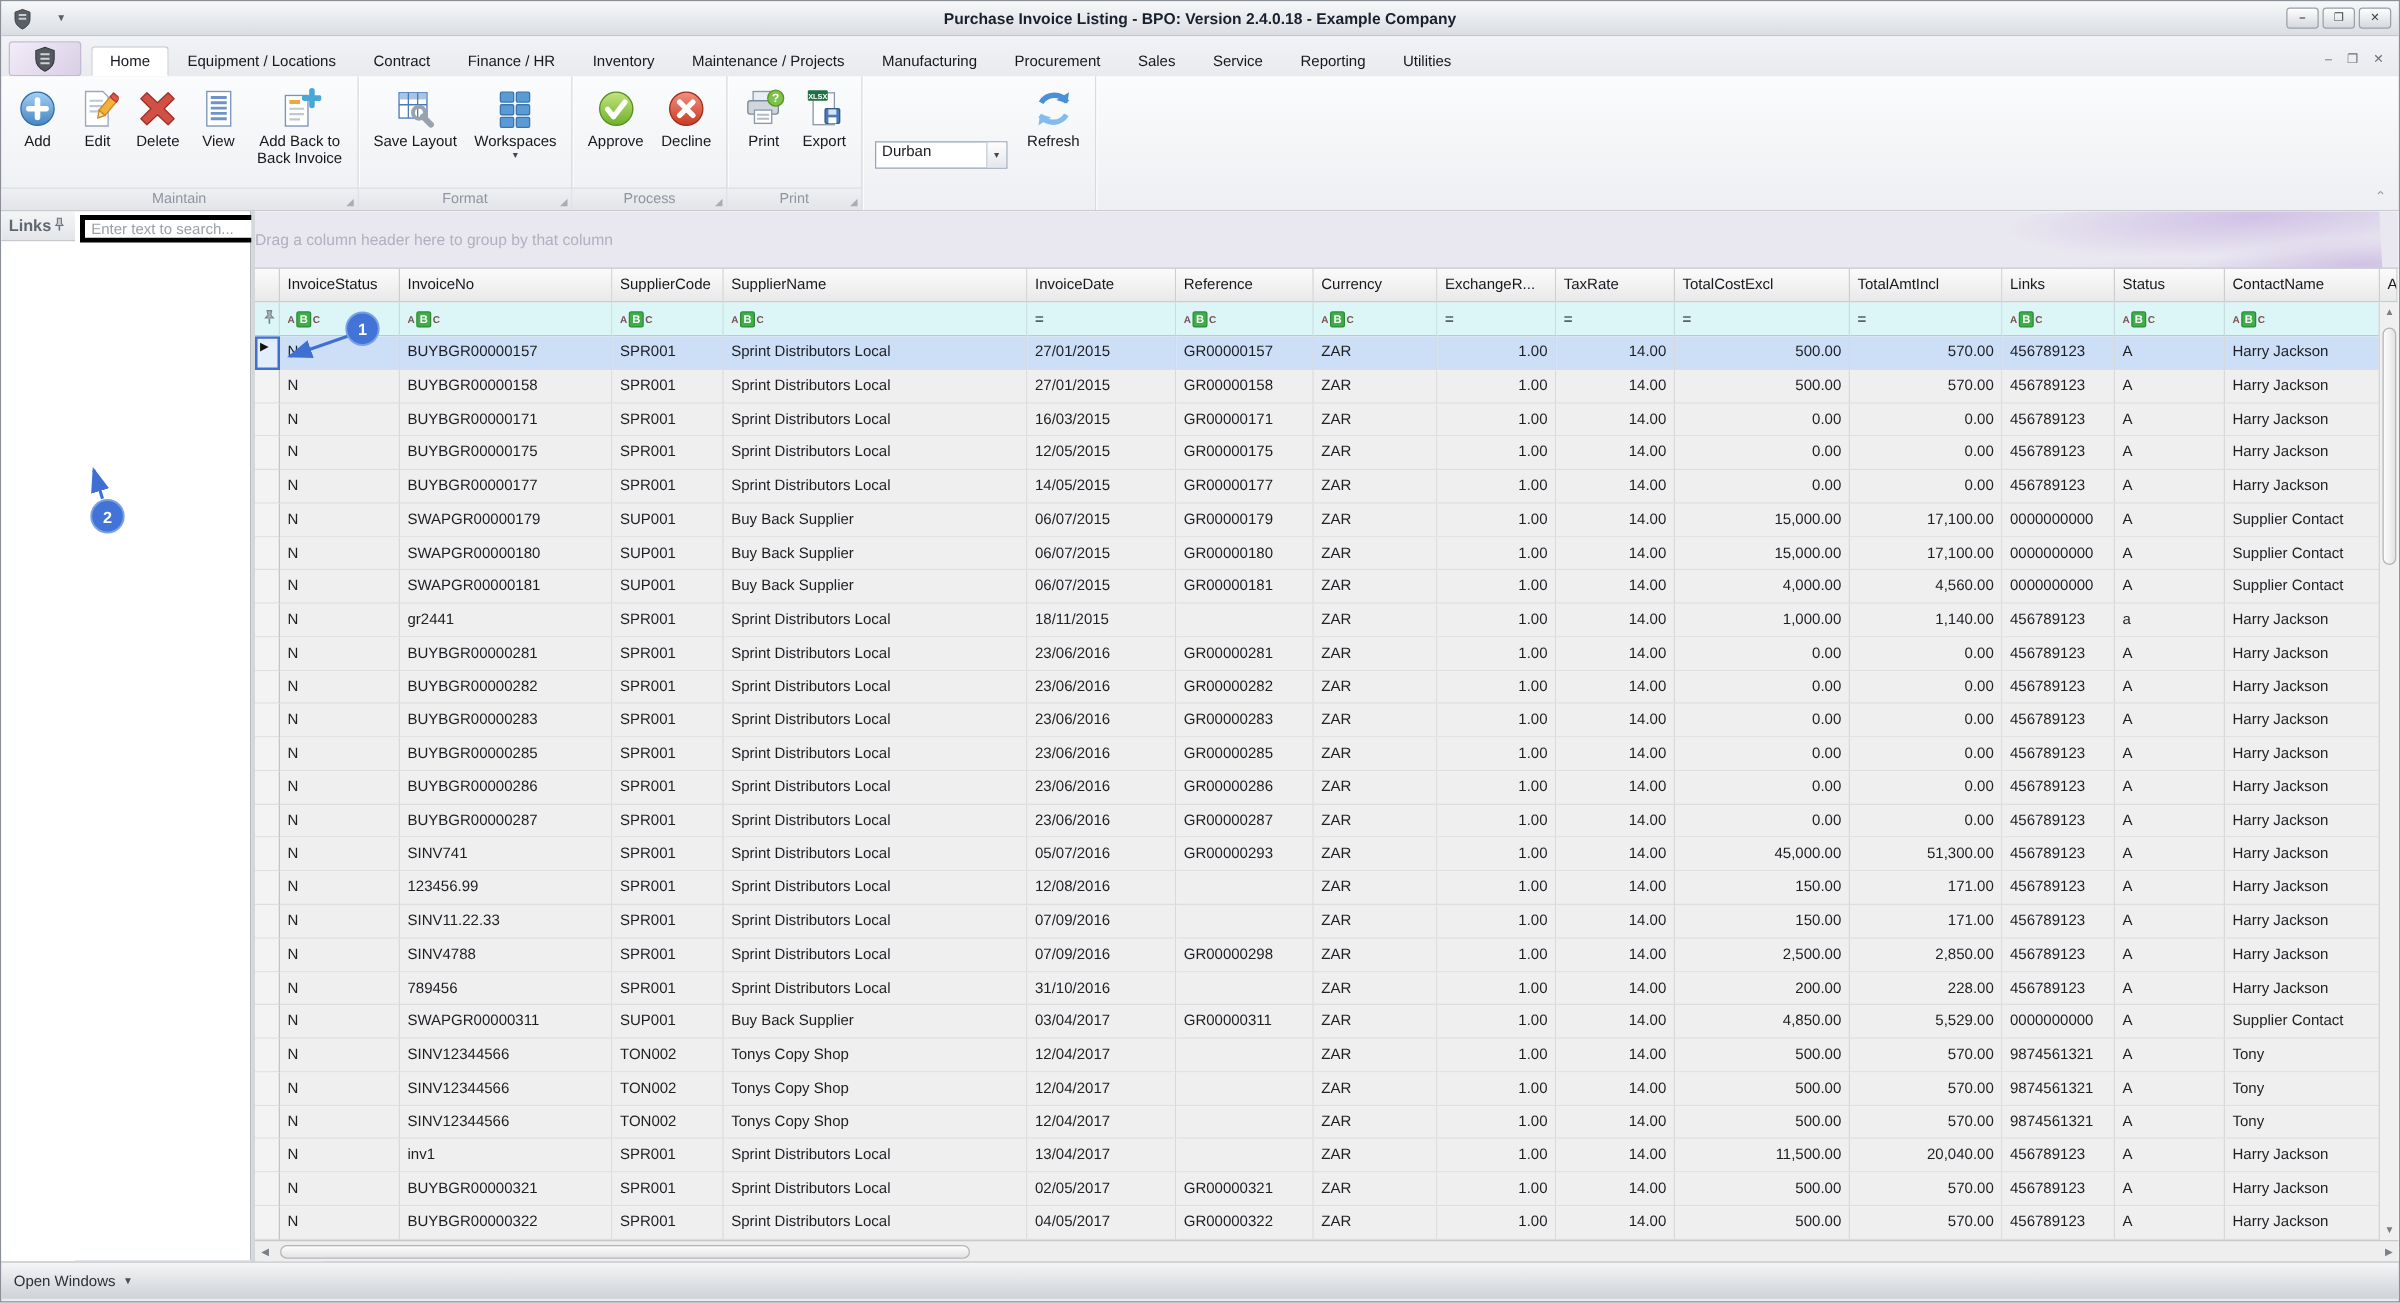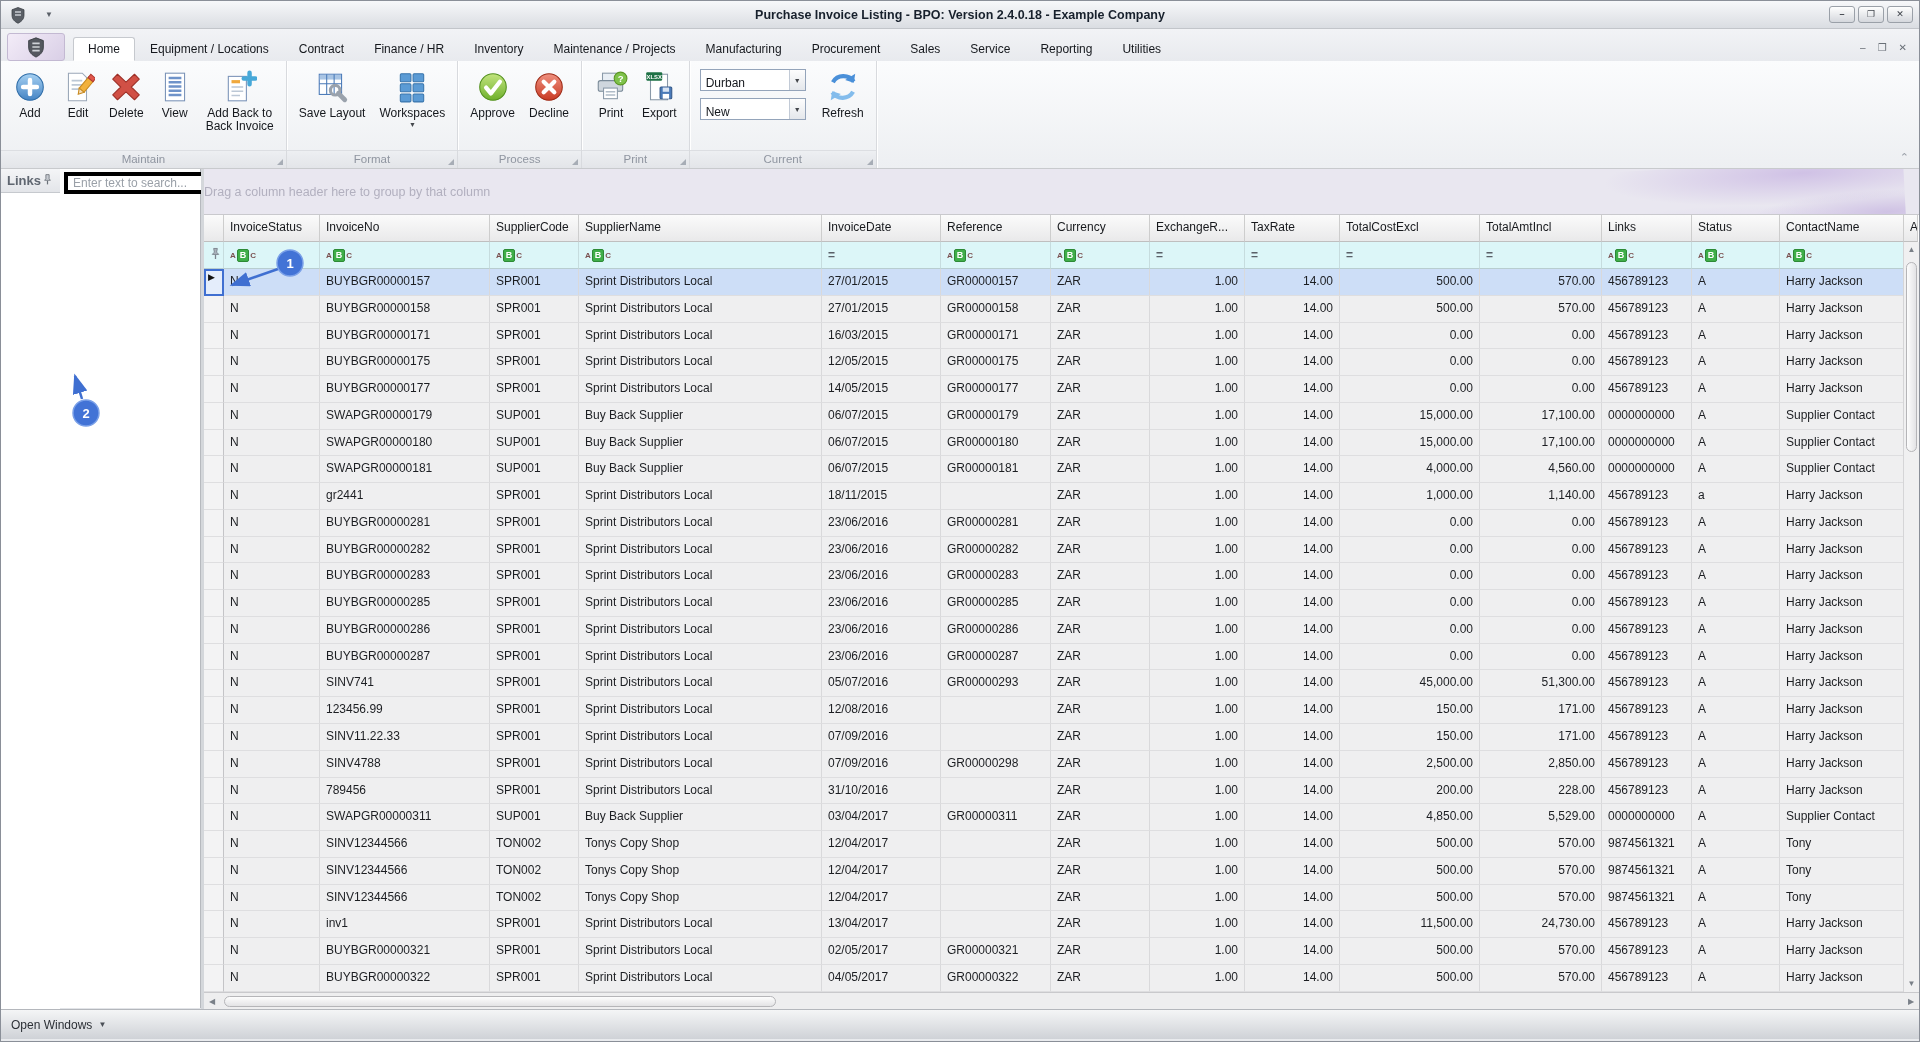--- a/index.html
+++ b/index.html
@@ -45,21 +45,21 @@
   .rb-ico{ width:34px; height:34px; }
   .rb-ico svg{ width:100%; height:100%; }
   .rb-lbl{ margin-top:3px; text-align:center; line-height:13px; white-space:pre-line; color:#15181d; }
   .rb-caret{ font-size:7px; color:#44474c; margin-top:1px; }
   .rb-caption{ height:18px; background:linear-gradient(#edeff2,#e3e5e9); border-top:1px solid #dcdee2;
     text-align:center; font-size:11.5px; color:#8f95a0; line-height:17px; position:relative; }
   .rb-caption .corner{ position:absolute; right:3px; bottom:3px; width:0; height:0;
     border-left:6px solid transparent; border-bottom:6px solid #a7adb6; }
   .rb-combo-col{ display:flex; flex-direction:column; gap:7px; margin:4px 8px 0 4px; }
   .combo{ width:106px; height:22px; background:#fff; border:1px solid #94a4ba;
-    display:flex; align-items:flex-end; }
+    display:flex; align-items:flex-start;margin-top:44px; }
   .combo .val{ flex:1; padding-left:5px; color:#15181d; }
   .combo .dd{ width:16px; height:100%; border-left:1px solid #c2cad6; font-size:7px;
     color:#44474c; display:flex; align-items:center; justify-content:center;
     background:linear-gradient(#fdfdfd,#e4e7eb); }
   .ribbon-collapse{ position:absolute; right:10px; bottom:4px; color:#9aa0a8; font-size:11px; }
 
   
   .main{ display:flex; height:840px; background:#fff; }
 
   
@@ -892,21 +892,21 @@
           <div class="g-cell">N</div>
           <div class="g-cell">inv1</div>
           <div class="g-cell">SPR001</div>
           <div class="g-cell">Sprint Distributors Local</div>
           <div class="g-cell">13/04/2017</div>
           <div class="g-cell"></div>
           <div class="g-cell">ZAR</div>
           <div class="g-cell r">1.00</div>
           <div class="g-cell r">14.00</div>
           <div class="g-cell r">11,500.00</div>
-          <div class="g-cell r">24,730.00</div>
+          <div class="g-cell r">20,040.00</div>
           <div class="g-cell">456789123</div>
           <div class="g-cell">A</div>
           <div class="g-cell">Harry Jackson</div>
           <div class="g-cell"></div>
         </div>
         <div class="g-row" style="grid-template-columns: 20px 96px 170px 89px 243px 119px 110px 99px 95px 95px 140px 122px 90px 88px 124px 14px;">
           <div class="g-cell ind"></div>
           <div class="g-cell">N</div>
           <div class="g-cell">BUYBGR00000321</div>
           <div class="g-cell">SPR001</div>

